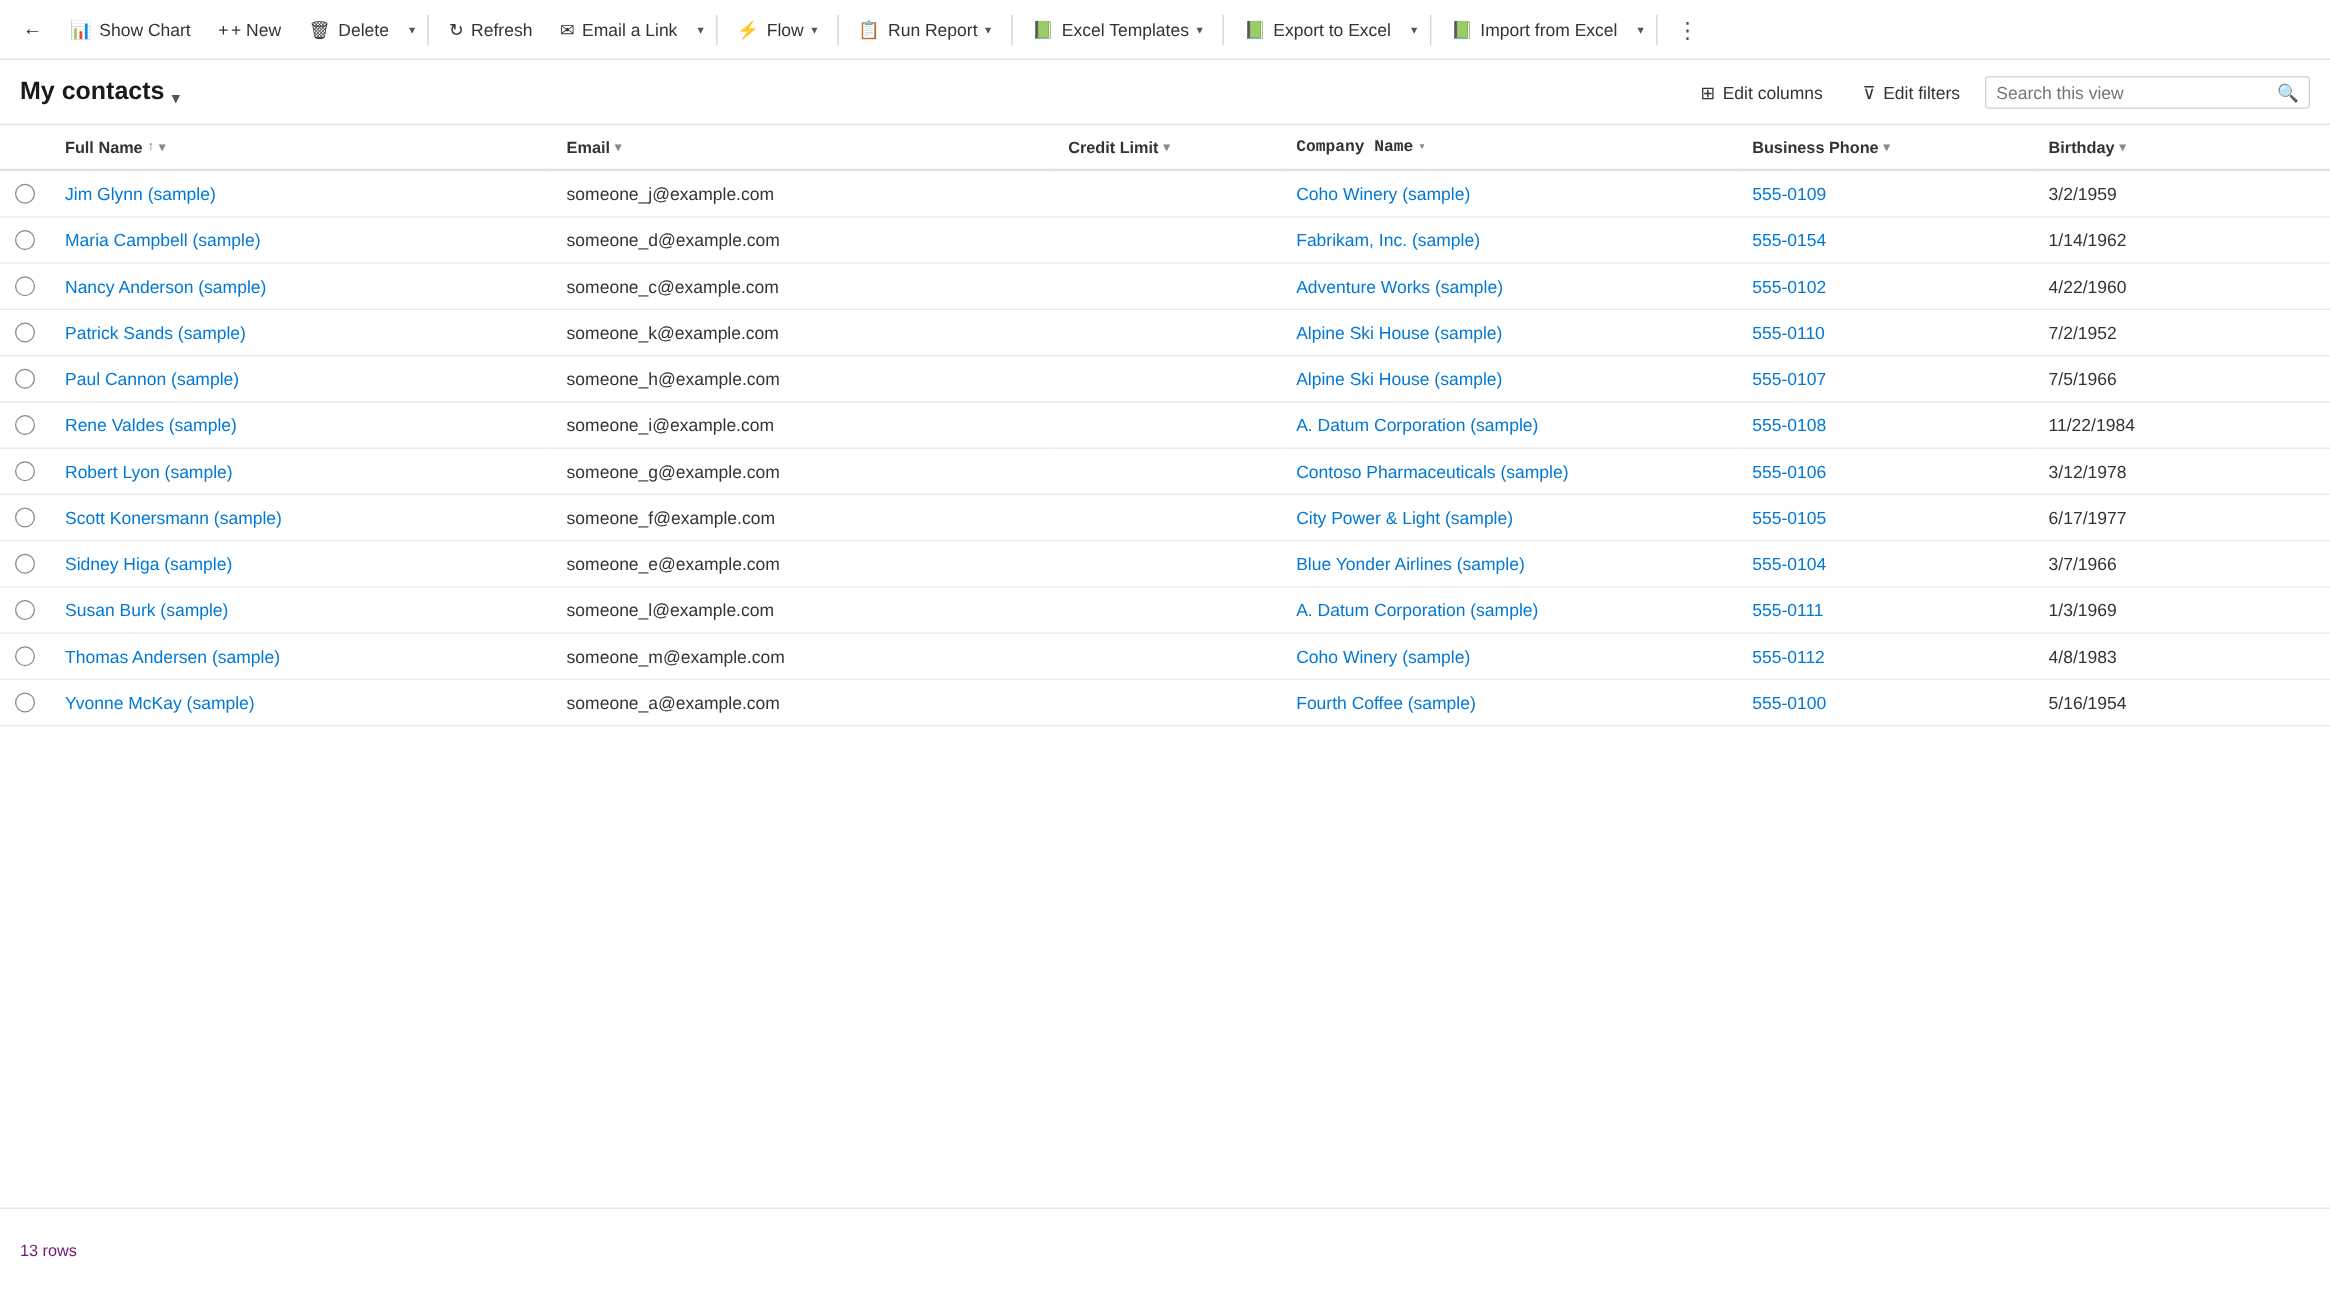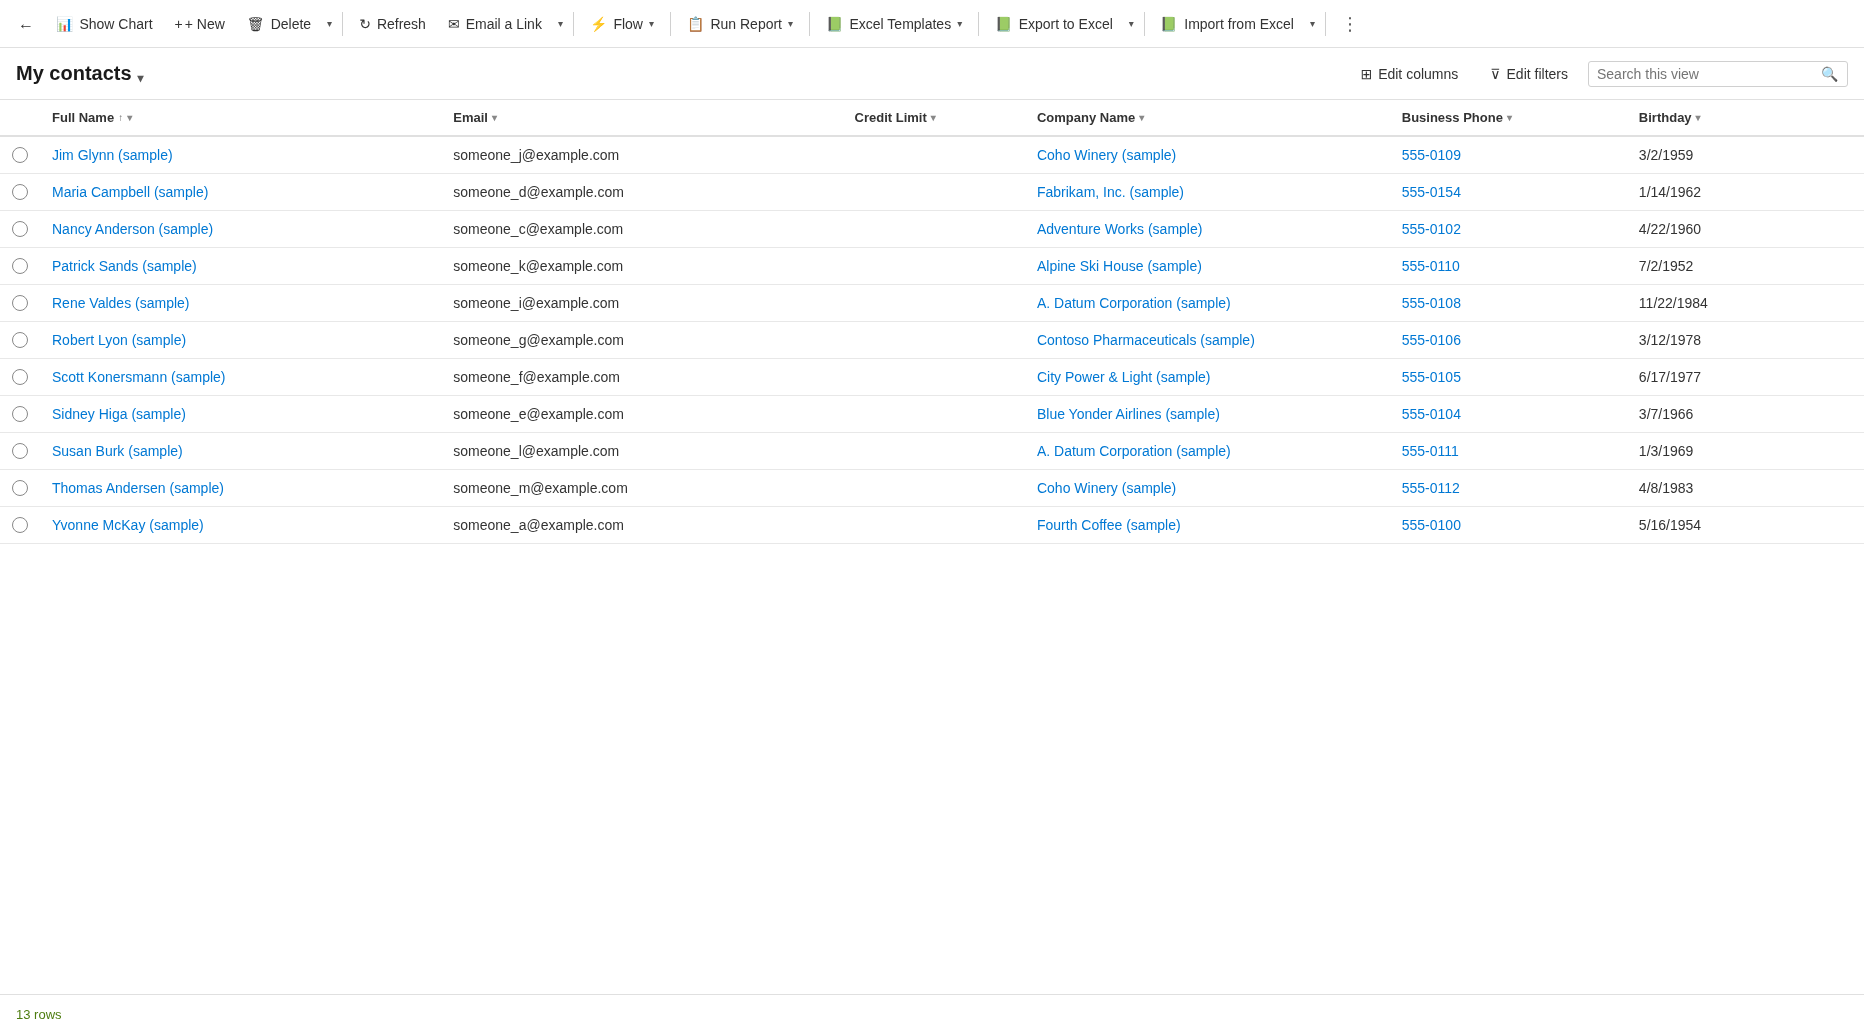--- a/index.html
+++ b/index.html
@@ -149,21 +149,21 @@
       gap: 4px;
     }
     th .sort-icon { font-size: 10px; color: #666; }
     th .col-chevron { font-size: 10px; color: #888; }
 
     
     .col-check { width: 40px; }
     .col-fullname { width: 22%; }
     .col-email { width: 22%; text-align: right; }
     .col-credit { width: 10%; }
-    .col-company { width: 20%; }
+    .col-company { width: 20%; font-family: Liberation Mono, monospace; }
     .col-phone { width: 13%; }
     .col-birthday { width: 13%; }
 
     tbody tr {
       border-bottom: 1px solid #e8e8e8;
     }
     tbody td {
       padding: 10px 12px;
       font-size: 14px;
       color: #333;
@@ -187,23 +187,23 @@
       border: 1.5px solid #888;
       border-radius: 50%;
       cursor: pointer;
       display: flex;
       align-items: center;
       justify-content: center;
     }
 
     
     .footer {
-      padding: 12px 16px;
+      padding: 26px 16px;
       font-size: 13px;
-      color: #4d7c0f;
+      color: #701a75;
       border-top: 1px solid #e0e0e0;
     }
 
     .page-content {
       display: flex;
       flex-direction: column;
       height: 100vh;
     }
   </style>
 </head>
@@ -421,20 +421,33 @@
             <td><span class="link-cell">Alpine Ski House (sample)</span></td>
             <td><span class="link-cell">555-0110</span></td>
             <td>7/2/1952</td>
           </tr>
           <tr>
             <td>
               <div class="checkbox-cell">
                 <div class="row-checkbox"></div>
               </div>
             </td>
+            <td><span class="link-cell">Paul Cannon (sample)</span></td>
+            <td>someone_h@example.com</td>
+            <td></td>
+            <td><span class="link-cell">Alpine Ski House (sample)</span></td>
+            <td><span class="link-cell">555-0107</span></td>
+            <td>7/5/1966</td>
+          </tr>
+          <tr>
+            <td>
+              <div class="checkbox-cell">
+                <div class="row-checkbox"></div>
+              </div>
+            </td>
             <td><span class="link-cell">Rene Valdes (sample)</span></td>
             <td>someone_i@example.com</td>
             <td></td>
             <td><span class="link-cell">A. Datum Corporation (sample)</span></td>
             <td><span class="link-cell">555-0108</span></td>
             <td>11/22/1984</td>
           </tr>
           <tr>
             <td>
               <div class="checkbox-cell">

